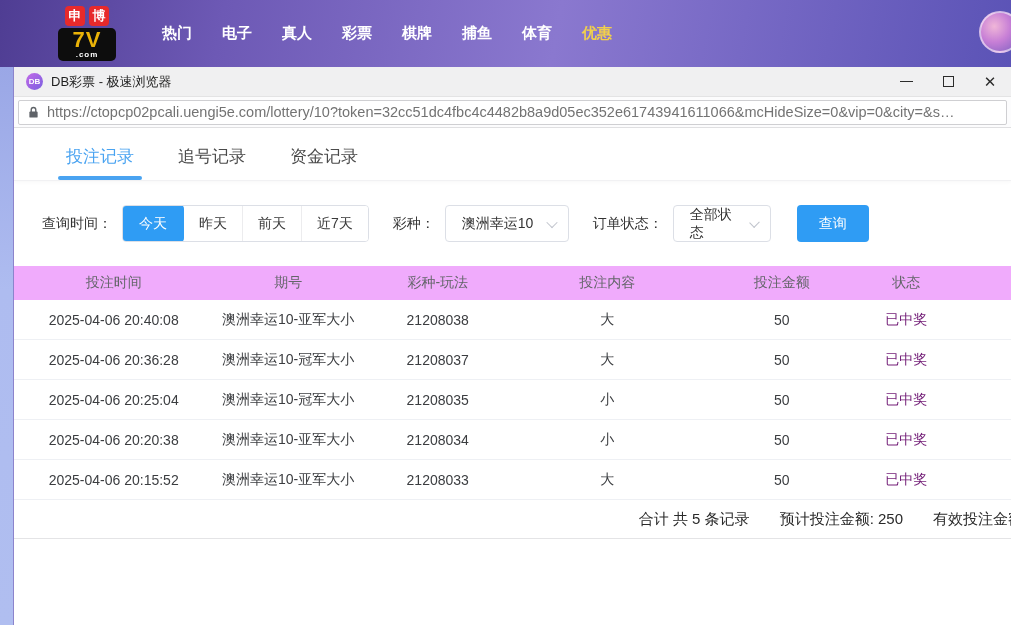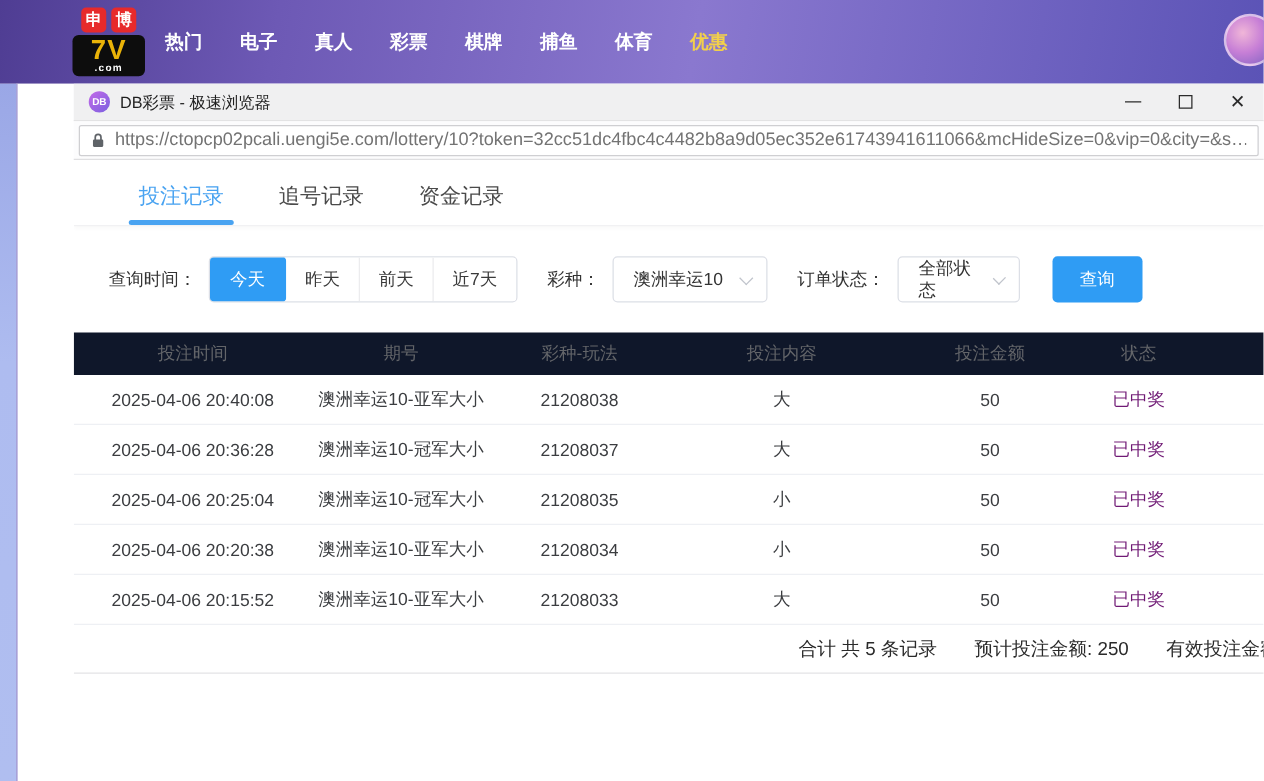--- a/index.html
+++ b/index.html
@@ -12,33 +12,33 @@
             background: linear-gradient(100deg,#4f3d93 0%,#6d59b5 22%,#8a78cf 55%,#5b53b6 100%);
             display:flex; align-items:center; }
   .logo { margin-left:58px; width:58px; display:flex; flex-direction:column; align-items:center; }
   .logo-badges { display:flex; gap:4px; margin-bottom:2px; }
   .logo-badge { width:20px; height:20px; background:#e72a2b; border-radius:4px; color:#fff;
                 font-size:13px; font-weight:bold; display:flex; align-items:center; justify-content:center; }
   .logo-black { width:58px; background:#0d0d0d; border-radius:5px; text-align:center; padding:1px 0 2px; }
   .logo-main { color:#eab308; font-size:22px; font-weight:bold; letter-spacing:1px; line-height:22px; }
   .logo-suffix { color:#fff; font-size:8px; font-weight:bold; line-height:8px; letter-spacing:1px; }
   .nav-menu { display:flex; margin-left:16px; }
-  .nav-item { width:60px; text-align:left; color:#fff; font-size:15px; font-weight:bold; cursor:pointer; }
+  .nav-item { width:60px; text-align:right; color:#fff; font-size:15px; font-weight:bold; cursor:pointer; }
   .nav-item.hl { color:#f2d04b; }
   .avatar { position:absolute; right:-10px; top:11px; width:42px; height:42px; border-radius:50%;
             background: radial-gradient(circle at 35% 35%, #f0b6d8 0%, #c77fd6 45%, #7a5fc0 100%);
             border:2px solid rgba(255,255,255,.55); }
 
   
   .left-strip { position:absolute; left:0; top:67px; width:13px; height:558px;
                 background: linear-gradient(#9aa7e6,#aebcf0 40%,#b0bef0); }
 
   
   .window { position:absolute; left:13px; top:67px; right:0; bottom:0; background:#fff;
-            border-left:1px solid #8c84cc; display:flex; flex-direction:column;padding-left:45px; }
+            border-left:1px solid #8c84cc; display:flex; flex-direction:column; }
   .titlebar { height:30px; background:#f0f0f1; border-bottom:1px solid #e3e3e4;
               display:flex; align-items:center; padding-left:12px; flex:0 0 auto; }
   .app-icon { width:17px; height:17px; border-radius:50%;
               background: linear-gradient(135deg,#c36ae8,#7a5fe0); color:#fff; font-size:8px;
               font-weight:bold; display:flex; align-items:center; justify-content:center; }
   .win-title { margin-left:8px; font-size:13px; color:#1f1f1f; }
   .win-controls { margin-left:auto; display:flex; height:100%; }
   .win-btn { width:42px; height:100%; display:flex; align-items:center; justify-content:center;
              color:#2b2b2b; cursor:pointer; }
   .glyph-min { width:13px; height:0; border-top:1.5px solid #2b2b2b; display:block; }
@@ -78,21 +78,21 @@
   .chev { width:8px; height:8px; border-right:1.5px solid #c0c4cc; border-bottom:1.5px solid #c0c4cc;
           transform: rotate(45deg) translate(-1px,-1px); margin-left:14px; }
   .sel-lottery { width:124px; justify-content:space-between; }
   .sel-status  { width:98px;  justify-content:space-between; }
   .search-btn { width:72px; height:37px; margin-left:26px; background:#2f9cf4; border:none;
                 border-radius:4px; color:#fff; font-size:14px; cursor:pointer;
                 font-family:"Liberation Sans",sans-serif; }
 
   
   .table { margin-top:24px; flex:0 0 auto; }
-  .thead { display:flex; align-items:center; height:34px; background:#0f172a; color:#636569;
+  .thead { display:flex; align-items:center; height:34px; background:#f0abfc; color:#636569;
            font-size:14px; }
   .trow { display:flex; align-items:center; height:40px; border-bottom:1px solid #eef0f4;
           font-size:14px; color:#3b3d40; }
   .c { text-align:center; }
   .c1{width:20%;} .c2{width:15%;} .c3{width:15%;} .c4{width:19%;} .c5{width:16%;} .c6{width:9%;}
   .status { color:#701a75; }
 
   
   .summary { display:flex; justify-content:flex-end; align-items:center; gap:30px;
              height:39px; font-size:15px; color:#2a2a2a; border-bottom:1px solid #e4e4e6;

